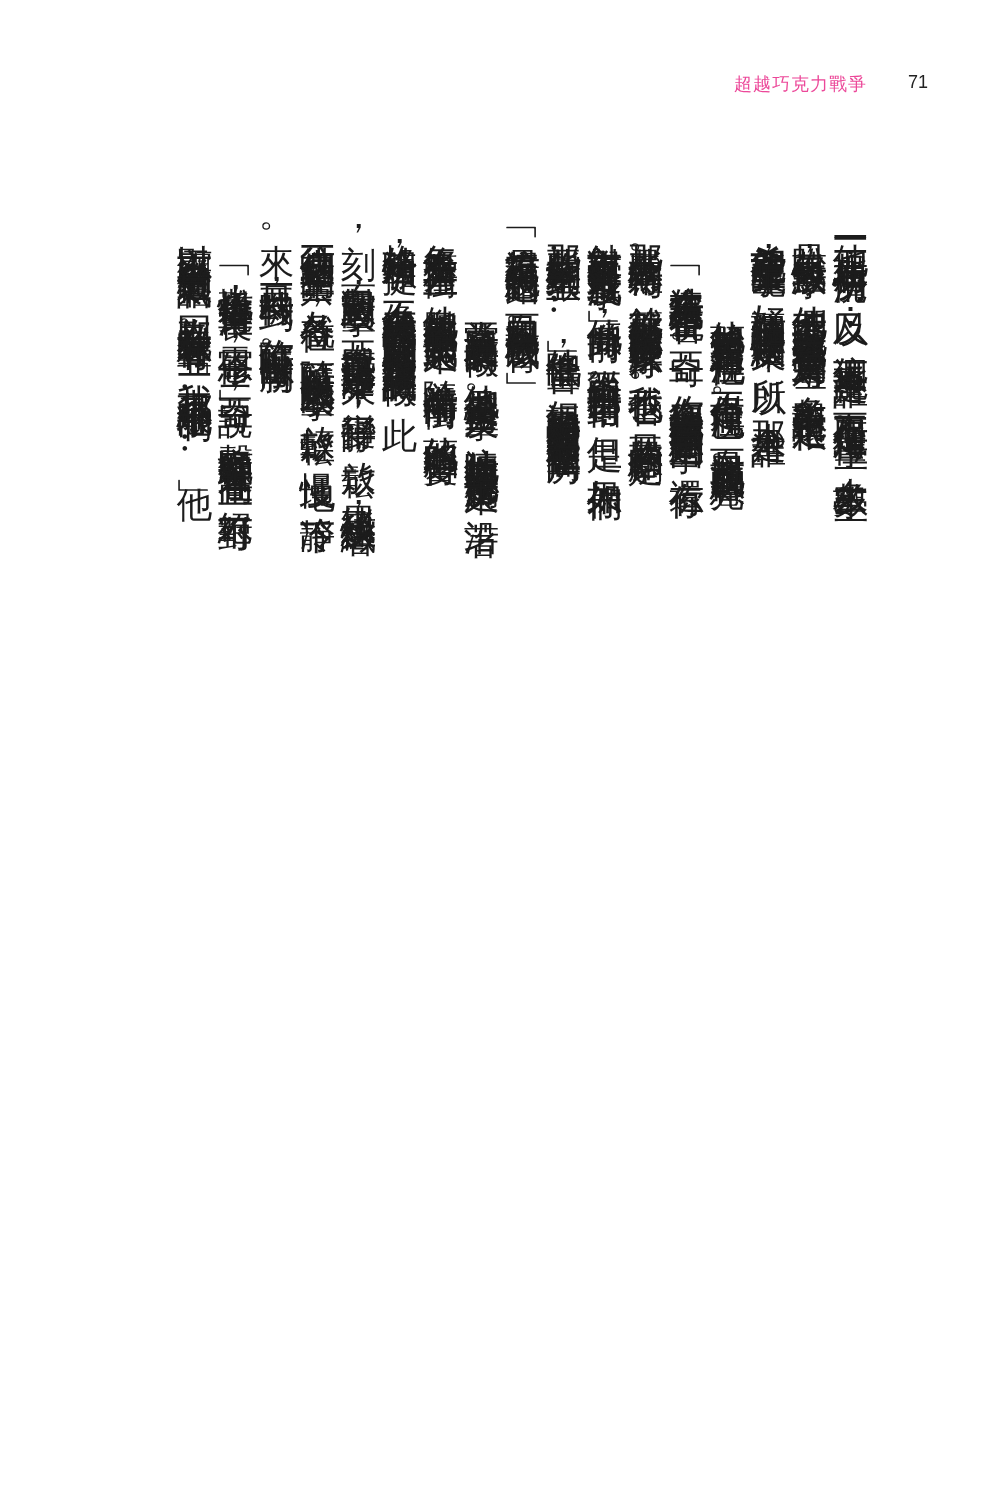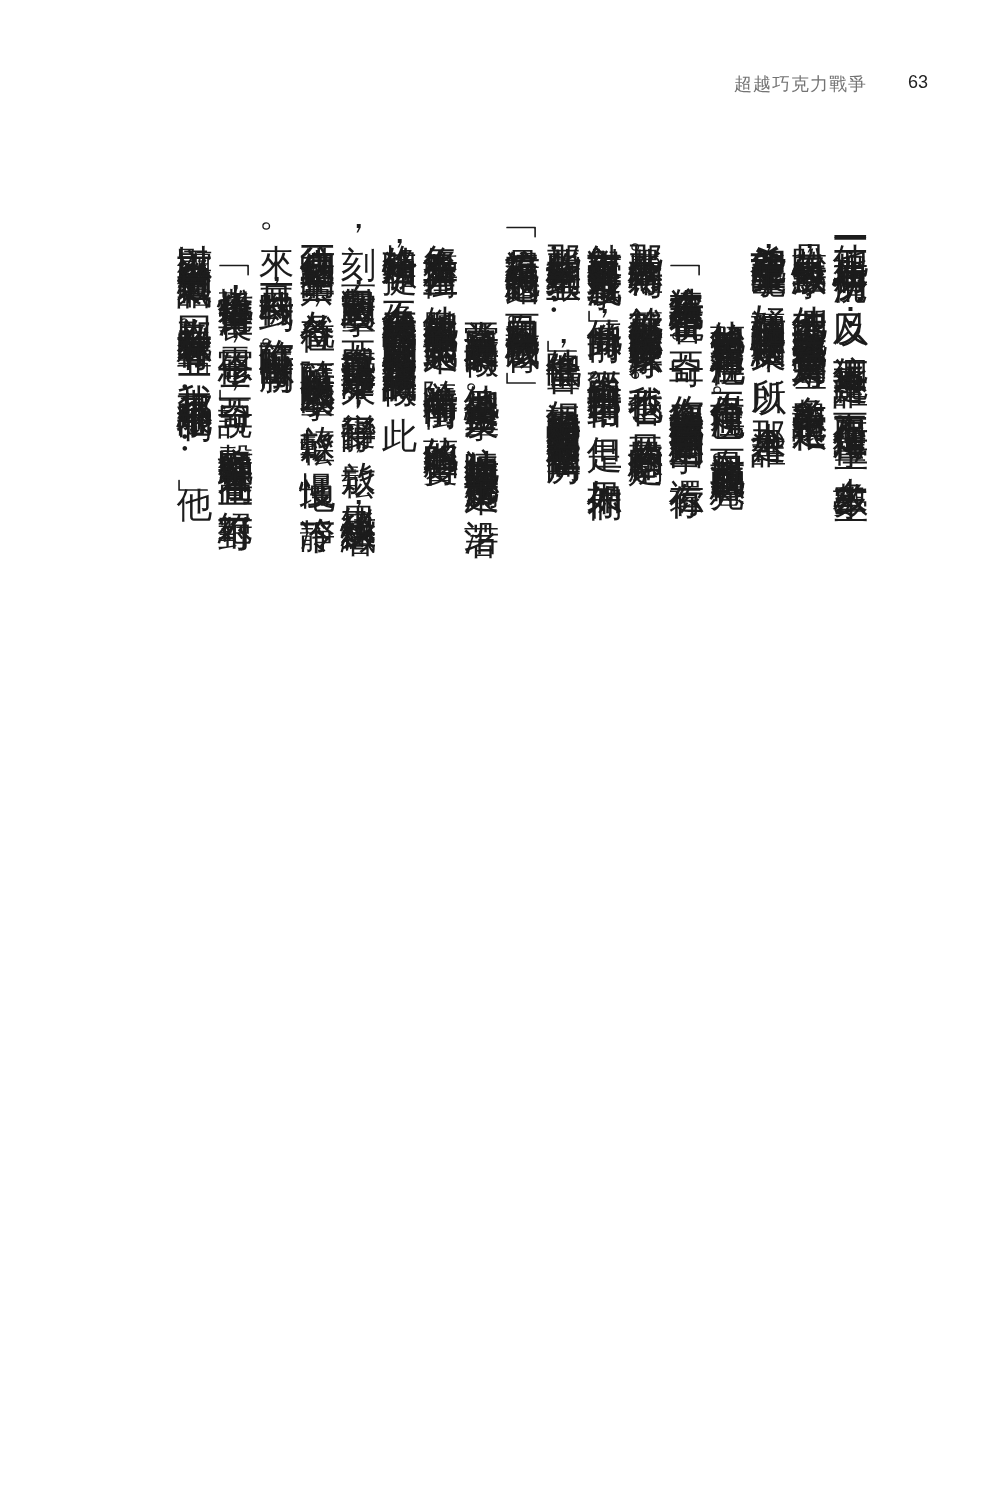--- a/index.html
+++ b/index.html
@@ -1,32 +1,32 @@
 <!DOCTYPE html>
 <html><head>
 <meta charset="utf-8">
 <style>
   html, body { margin:0; padding:0; background:#ffffff; }
   body { width:1000px; height:1500px; position:relative; overflow:hidden;
          font-family: "DejaVu Serif", "Liberation Serif", serif; color:#1c1c1c; }
   .header { position:absolute; top:72px; left:720px; width:220px; height:24px; }
-  .running-title { position:absolute; left:14px; top:0; font-size:18px; letter-spacing:1px; color:#737373; }
+  .running-title { position:absolute; left:14px; top:0; font-size:18px; letter-spacing:1px; color:#ec4899; }
   .page-number { position:absolute; left:188px; top:0; font-size:18px; font-family:"Liberation Sans", sans-serif; color:#222; }
   .body-text { position:absolute; top:216px; right:128px; height:1260px; width:740px;
                writing-mode: vertical-rl; -webkit-writing-mode: vertical-rl;
                font-size:35.5px; line-height:41px; letter-spacing:2.6px; }
   .line { display:block; white-space:nowrap; }
   .emph { font-weight:bold; }
 </style>
 </head>
 <body>
 
 <div class="header">
   <span class="running-title">超越巧克力戰爭</span>
-  <span class="page-number">63</span>
+  <span class="page-number">71</span>
 </div>
 
 <div class="body-text">
   <span class="line">他一一想過所有一切情況，以及：這個人可能會是誰？而不僅是任何一位學生。大多數學生</span>
   <span class="line">只盼著每天快點放學，他們才不去管地區主教或學校會不會受到羞辱。多數學生說不定還很</span>
   <span class="line"><span class="emph">希望</span><span>能發生某些事呢，好讓這個無聊的學期趕快結束。所以，那人會是誰？</span></span>
   <span class="line">　　他抬起頭看見雷恩正在注視他。不僅是注視而已。而是充滿蔑視的惡意目光。</span>
   <span class="line">　「這件事我絕不會坐視不管，亞奇。你在這個學校所做的那些惡作劇是一回事，還有你</span>
   <span class="line">那些愚蠢的幼稚行為。就算你那些無知的小夥伴多麼崇拜你，我也不管。只要你的惡作劇是</span>
   <span class="line">針對學生而不是針對我就沒事。」他傾身向前，從亞奇手中搶回那封信。「但是，如果你們</span>

